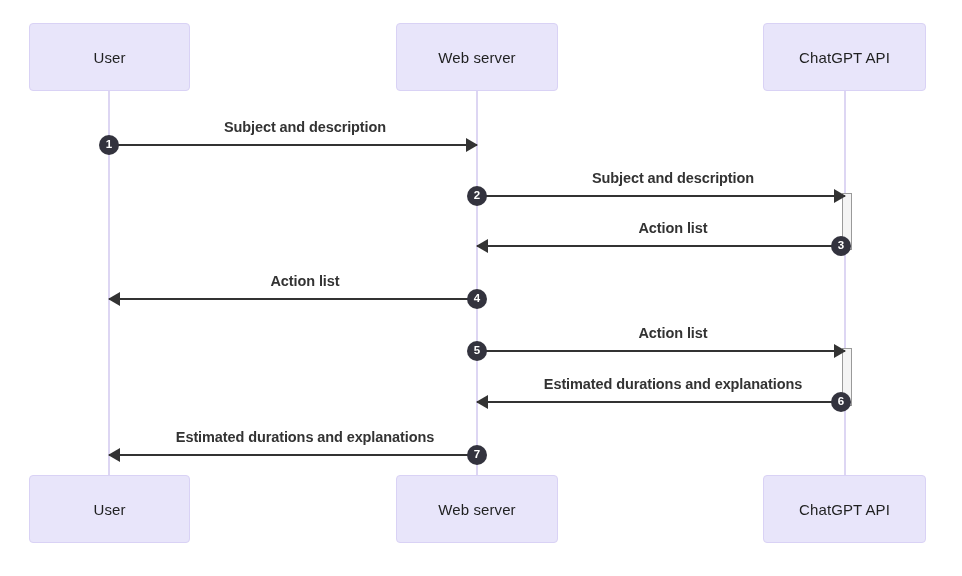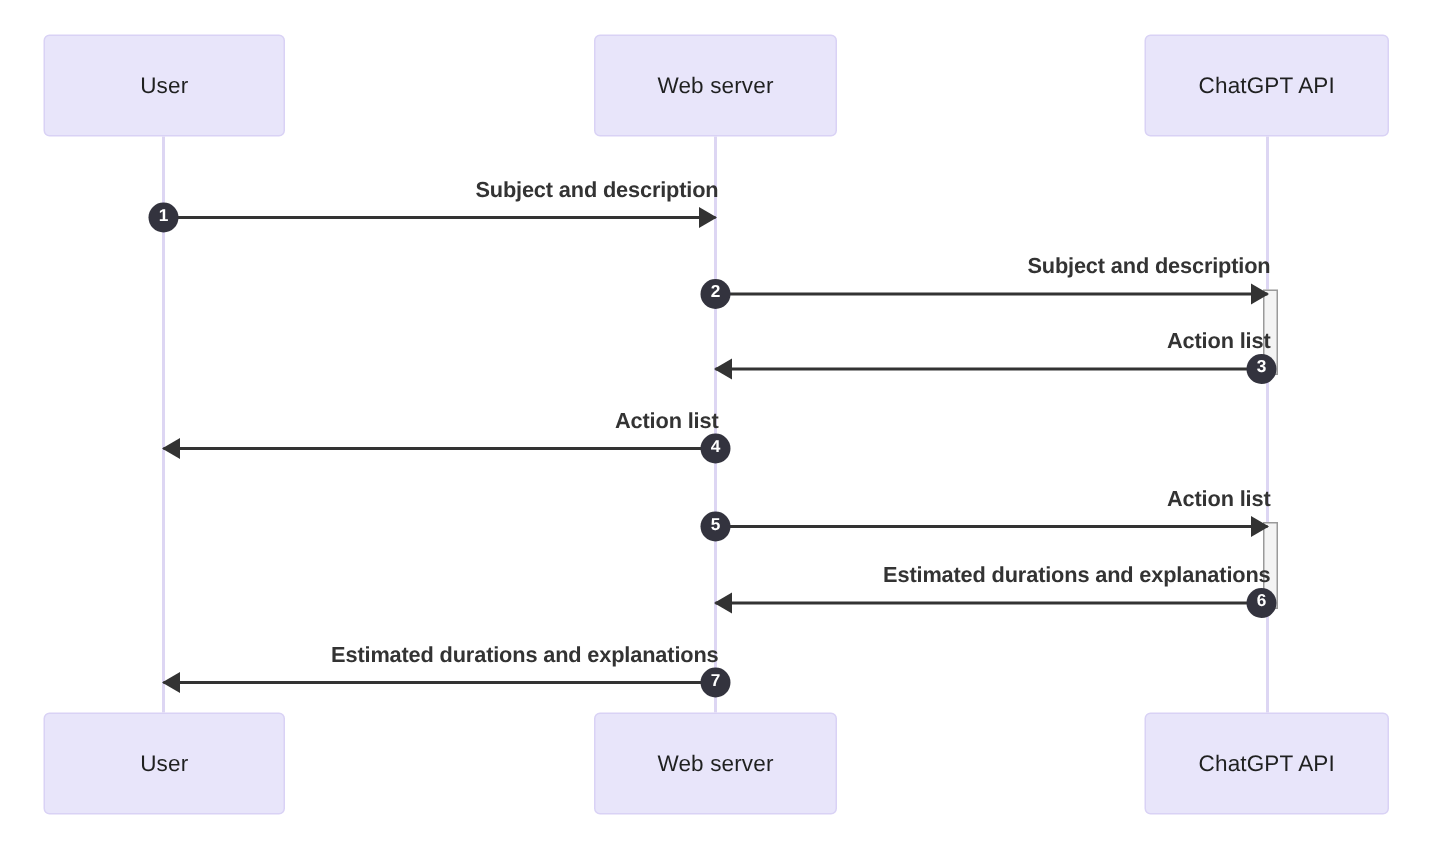--- a/index.html
+++ b/index.html
@@ -84,23 +84,23 @@
     border-left: 12px solid #333333;
   }
   .arrowhead.left {
     left: -1px;
     border-right: 12px solid #333333;
   }
 
   .msg-label {
     position: absolute;
     bottom: 9px;
-    left: 2px;
+    left: 12px;
     width: 100%;
-    text-align: right;
+    text-align: center;
     font-size: 14.5px;
     font-weight: bold;
     color: #333333;
     font-family: "Liberation Sans", sans-serif;
     white-space: nowrap;
     letter-spacing: -0.1px;
   }
 
   
   .seq-num {

